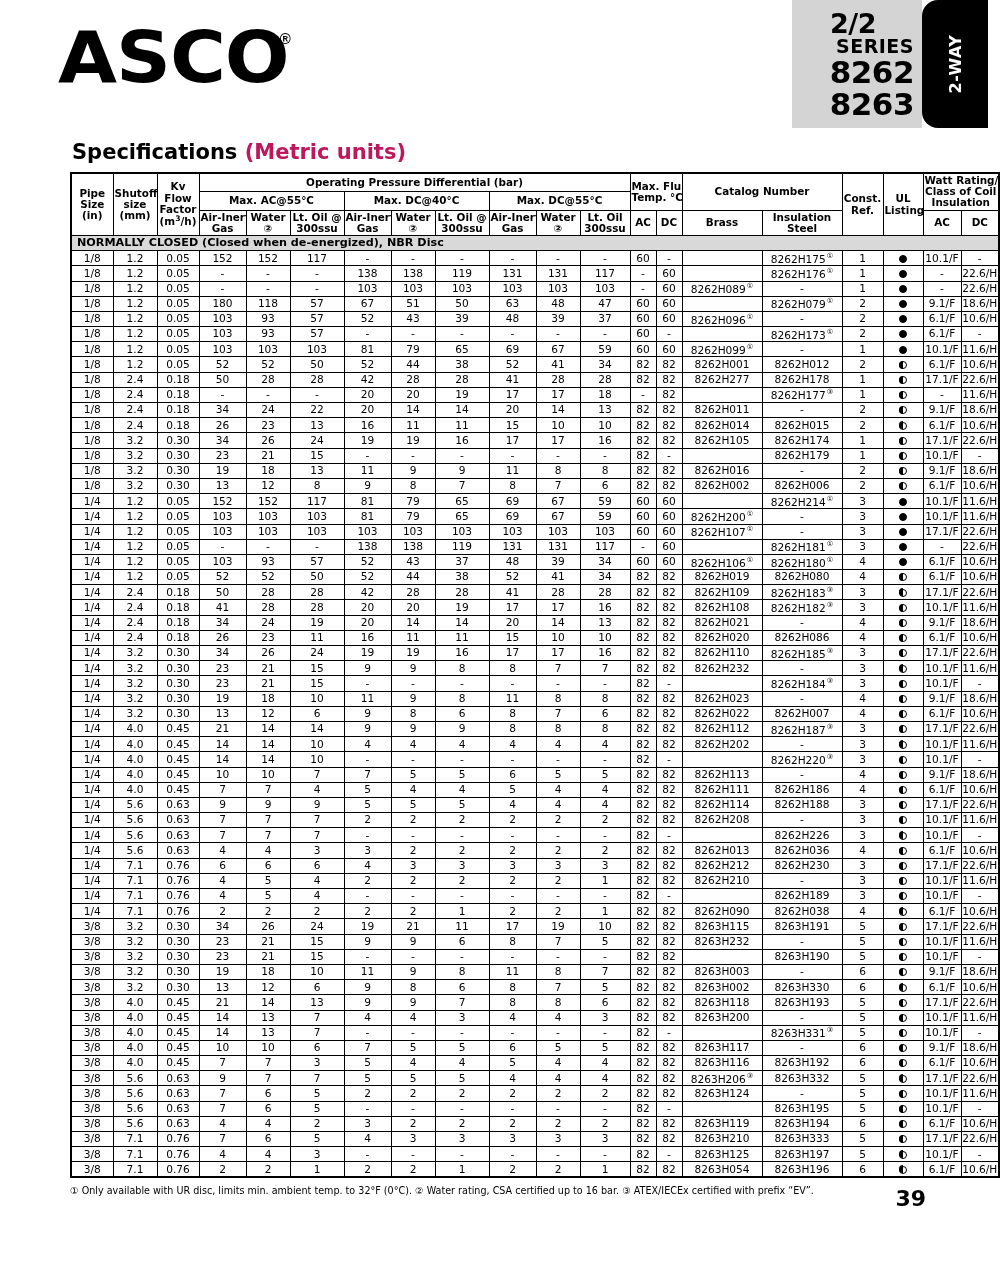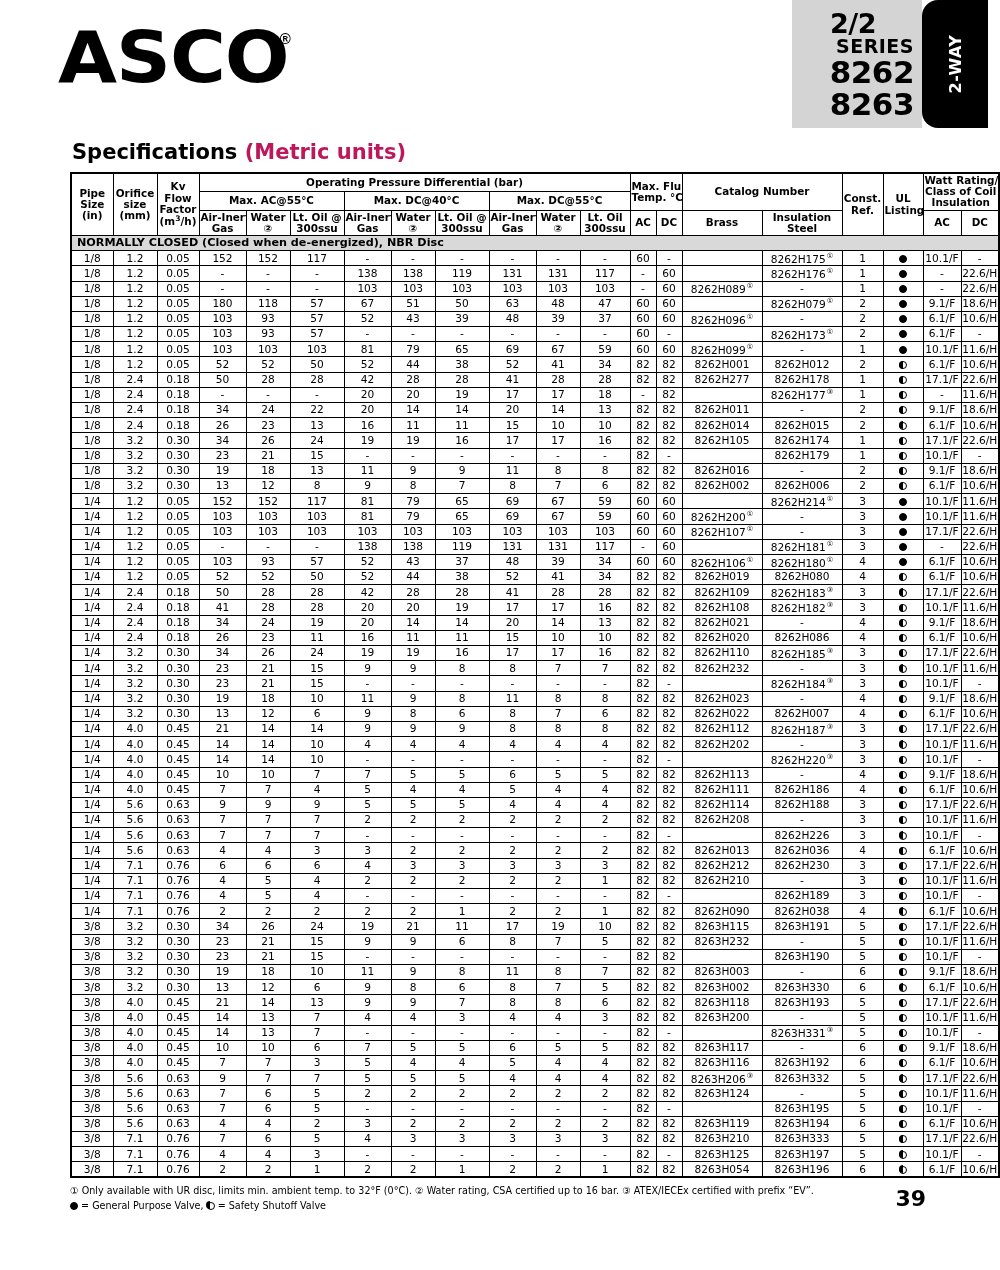--- a/index.html
+++ b/index.html
@@ -198,21 +198,21 @@
           <col style="width:38px">
       </colgroup>
       <thead>
         <tr>
           <th class="outer-l outer-t" rowspan="3">
             <div>Pipe</div>
             <div>Size</div>
             <div>(in)</div>
           </th>
           <th class="outer-t" rowspan="3">
-            <div>Orifice</div>
+            <div>Shutoff</div>
             <div>size</div>
             <div>(mm)</div>
           </th>
           <th class="outer-t" rowspan="3">
             <div>Kv</div>
             <div>Flow</div>
             <div>Factor</div>
             <div>(m<span class="sup">3</span>/h)</div>
           </th>
           <th class="outer-t grp-l" colspan="9">Operating Pressure Differential (bar)</th>
@@ -1634,21 +1634,15 @@
             <td class="grp-l outer-b">6.1/F</td>
             <td class="outer-r outer-b">10.6/H</td>
           </tr>
         </tbody>
     </table>
   </div>
 
   <div class="footnotes">
     <div class="pageno">39</div>
     <div class="fn-line">① Only available with UR disc, limits min. ambient temp. to 32°F (0°C). ② Water rating, CSA certified up to 16 bar. ③ ATEX/IECEx certified with prefix “EV”.</div>
-    <div class="fn-line">
-      <span class="circ-filled"></span>
-      <span>= General Purpose Valve,</span>
-      <span class="circ-open"></span>
-      <span>= Safety Shutoff Valve</span>
-    </div>
   </div>
 
 </div>
 
 </body></html>

